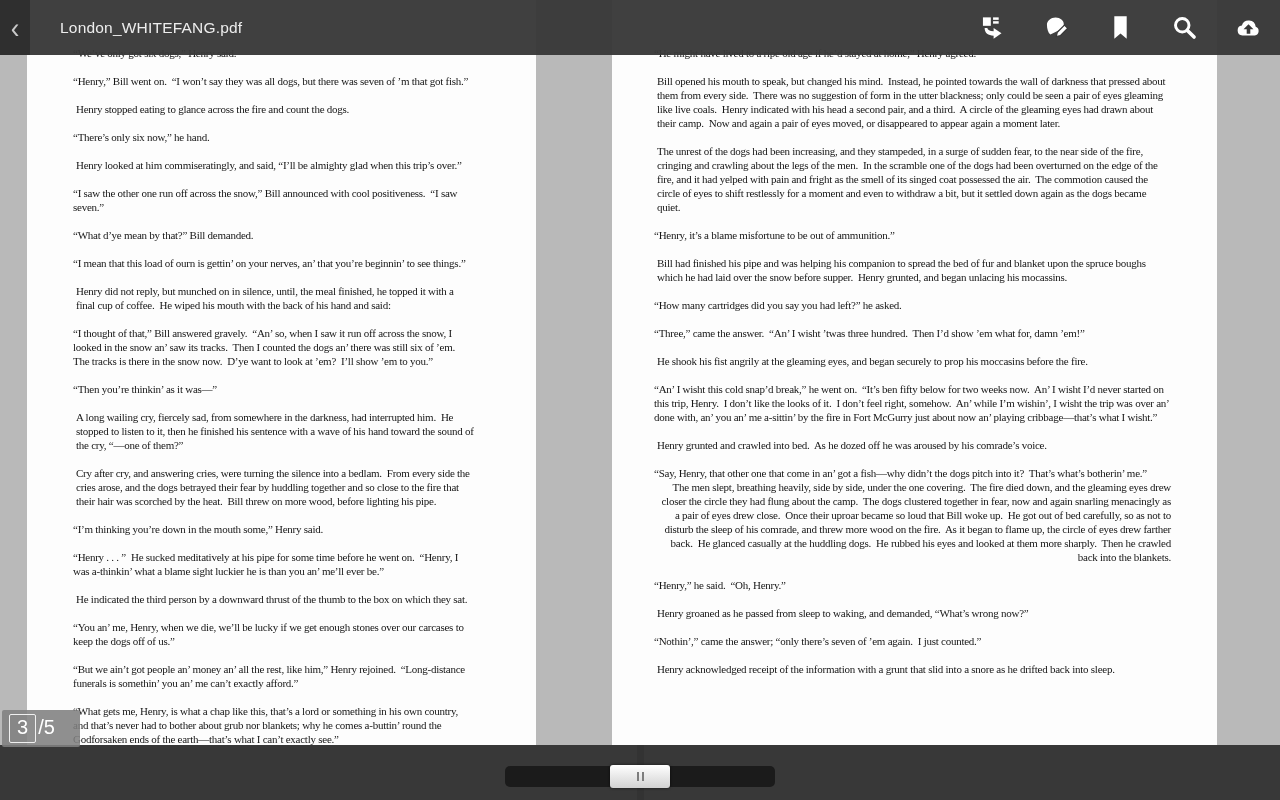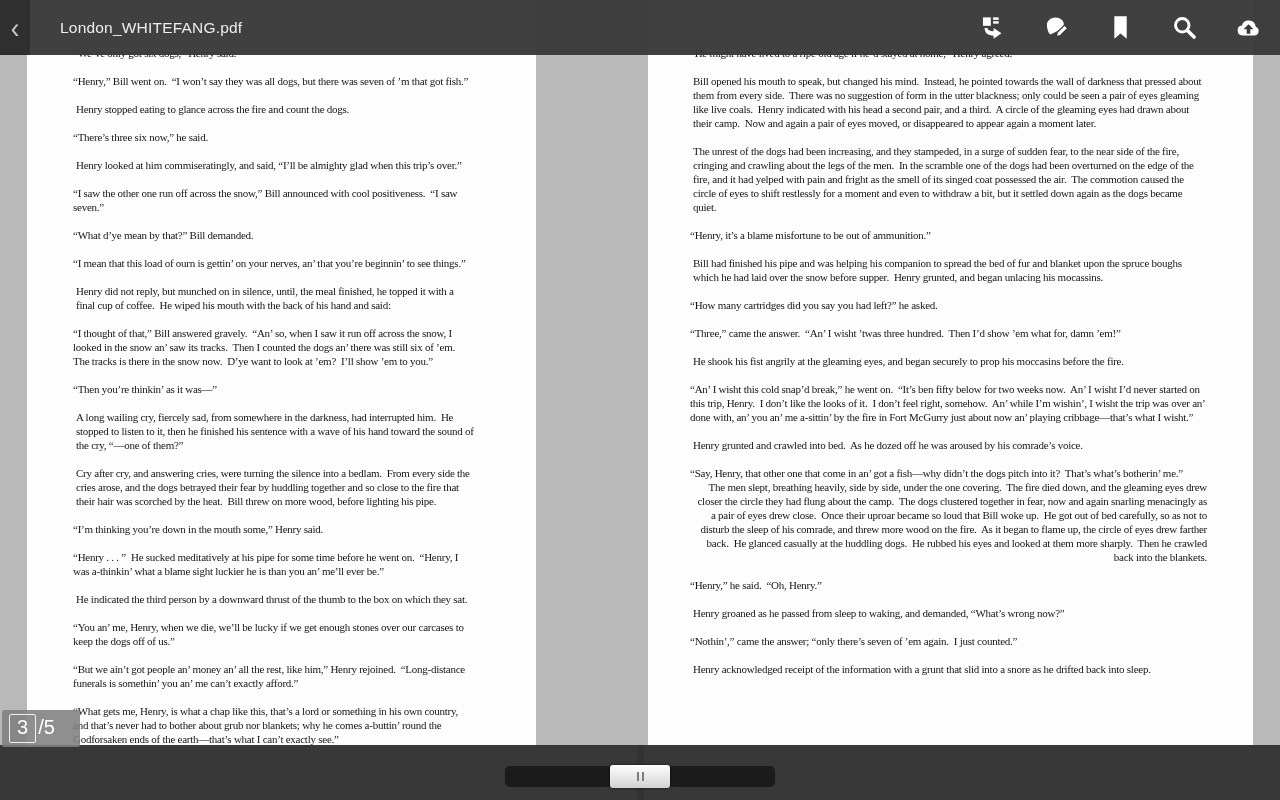--- a/index.html
+++ b/index.html
@@ -4,21 +4,21 @@
 <style>
   * { margin:0; padding:0; box-sizing:border-box; }
   html,body { width:1280px; height:800px; overflow:hidden; background:#b9b9b9; }
   .screen { position:relative; width:1280px; height:800px; overflow:hidden;
             background:#bdbdbd; font-family:"Liberation Sans", sans-serif; }
 
   
   .pages-area { position:absolute; left:0; top:0; width:1280px; height:745px; background:#b9b9b9; }
   .page { position:absolute; top:0; height:745px; background:#fdfdfd; overflow:hidden; }
   .page-left  { left:27px;  width:509px; padding:46px 62px 0 46px; }
-  .page-right { left:648px; width:605px; padding:46px 46px 0 42px; }
+  .page-right { left:612px; width:605px; padding:46px 46px 0 42px; }
   .para { font-family:"Liberation Serif", serif; font-size:11px; line-height:14px;
           letter-spacing:-0.25px; color:#161616; margin-top:14px; white-space:pre-wrap; }
   .para:first-child { margin-top:0; }
   .para.tight { margin-top:0;text-align:right; }
   .para.narr { padding-left:3px; }
 
   
   .toolbar { position:absolute; left:0; top:0; width:1280px; height:55px;
              background:rgba(56,56,56,0.96); z-index:10; display:flex; align-items:center; }
   .back-btn { position:absolute; left:0; top:0; width:30px; height:55px;
@@ -55,21 +55,21 @@
 </head>
 <body>
 
 <div class="screen">
 
   <div class="pages-area">
     <div class="page page-left">
         <p class="para">“We’ve only got six dogs,” Henry said.</p>
         <p class="para">“Henry,” Bill went on.  “I won’t say they was all dogs, but there was seven of ’m that got fish.”</p>
         <p class="para narr">Henry stopped eating to glance across the fire and count the dogs.</p>
-        <p class="para">“There’s three six now,” he said.</p>
+        <p class="para">“There’s only six now,” he hand.</p>
         <p class="para narr">Henry looked at him commiseratingly, and said, “I’ll be almighty glad when this trip’s over.”</p>
         <p class="para">“I saw the other one run off across the snow,” Bill announced with cool positiveness.  “I saw seven.”</p>
         <p class="para">“What d’ye mean by that?” Bill demanded.</p>
         <p class="para">“I mean that this load of ourn is gettin’ on your nerves, an’ that you’re beginnin’ to see things.”</p>
         <p class="para narr">Henry did not reply, but munched on in silence, until, the meal finished, he topped it with a final cup of coffee.  He wiped his mouth with the back of his hand and said:</p>
         <p class="para">“I thought of that,” Bill answered gravely.  “An’ so, when I saw it run off across the snow, I looked in the snow an’ saw its tracks.  Then I counted the dogs an’ there was still six of ’em.  The tracks is there in the snow now.  D’ye want to look at ’em?  I’ll show ’em to you.”</p>
         <p class="para">“Then you’re thinkin’ as it was—”</p>
         <p class="para narr">A long wailing cry, fiercely sad, from somewhere in the darkness, had interrupted him.  He stopped to listen to it, then he finished his sentence with a wave of his hand toward the sound of the cry, “—one of them?”</p>
         <p class="para narr">Cry after cry, and answering cries, were turning the silence into a bedlam.  From every side the cries arose, and the dogs betrayed their fear by huddling together and so close to the fire that their hair was scorched by the heat.  Bill threw on more wood, before lighting his pipe.</p>
         <p class="para">“I’m thinking you’re down in the mouth some,” Henry said.</p>

